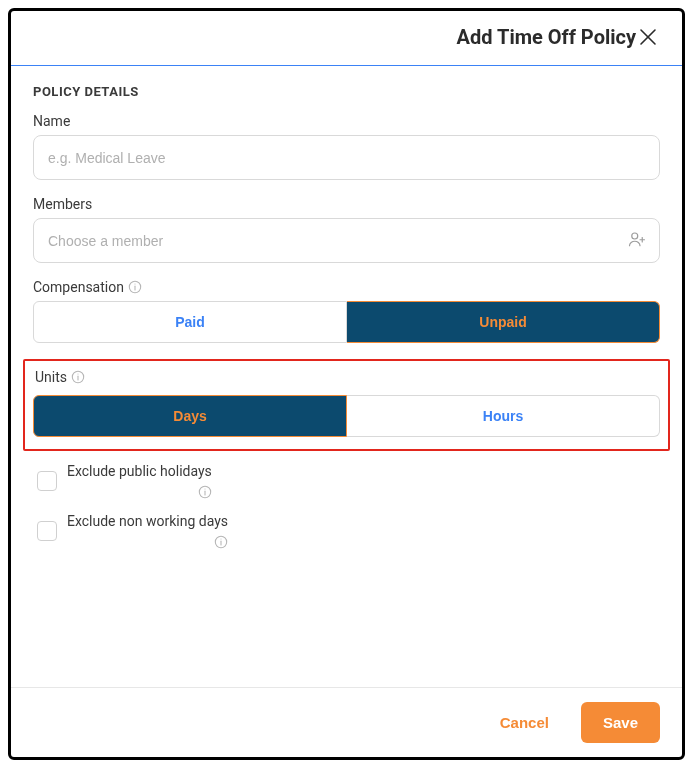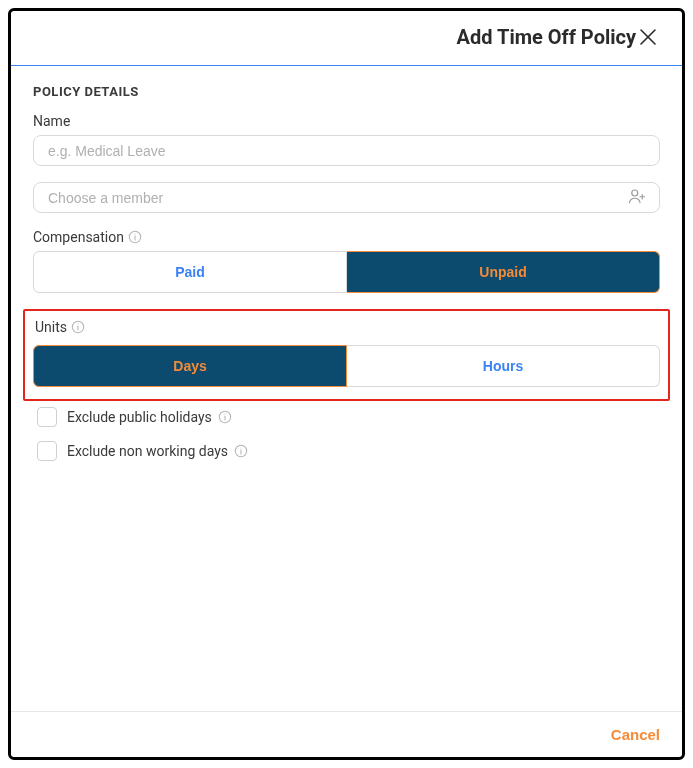--- a/index.html
+++ b/index.html
@@ -65,21 +65,21 @@
     .field-label {
       font-size: 14px;
       color: #3a3a3a;
       margin-bottom: 6px;
       display: flex;
       align-items: center;
       gap: 4px;
     }
     .text-input {
       width: 100%;
-      height: 31px;
+      height: 45px;
       border: 1px solid #d9d9d9;
       border-radius: 8px;
       padding: 0 14px;
       font-size: 14px;
       color: #333;
       margin-bottom: 16px;
       outline: none;
     }
     .text-input::placeholder {
       color: #b0b0b0;
@@ -129,21 +129,21 @@
       background: #0c4a6e;
       border-color: #f58b36;
       color: #f58b36;
     }
     .toggle-btn.selected + .toggle-btn {
       border-left: none;
     }
     .units-highlight {
       border: 2px solid #e2261d;
       padding: 8px 8px 12px 8px;
-      margin: -2px -10px 6px -10px;
+      margin: -2px -10px 12px -10px;
       border-radius: 2px;
     }
     .units-highlight .field-label {
       margin-bottom: 10px;
       margin-left: 2px;
     }
     .units-highlight .toggle-row {
       margin-bottom: 0;
     }
     .check-row {
@@ -159,22 +159,23 @@
       border: 1px solid #d0d0d0;
       border-radius: 4px;
       background: #fff;
       cursor: pointer;
       flex-shrink: 0;
     }
     .check-label {
       font-size: 14px;
       color: #3a3a3a;
       display: flex;
-      align-items: center;
+      align-items: flex-end;
       gap: 6px;
+      flex-direction: column;
     }
     .modal-footer {
       border-top: 1px solid #e7e7e7;
       padding: 14px 22px;
       display: flex;
       justify-content: flex-end;
       align-items: center;
       gap: 32px;
     }
     .cancel-btn {
@@ -211,20 +212,21 @@
     </button>
   </div>
 
   <div class="modal-body">
 
     <div class="section-heading">POLICY DETAILS</div>
 
     <div class="field-label">Name</div>
     <input class="text-input" type="text" placeholder="e.g. Medical Leave" style="">
 
+    <div class="field-label">Members</div>
     <div class="member-wrap">
       <input class="text-input" type="text" placeholder="Choose a member" style="">
       <span class="member-add-icon">
         <svg width="18" height="18" viewBox="0 0 24 24" fill="none" stroke="currentColor" stroke-width="1.6" stroke-linecap="round" stroke-linejoin="round">
           <circle cx="9" cy="8" r="4"></circle>
           <path d="M2 21c0-3.5 3.5-6 7-6s7 2.5 7 6"></path>
           <line x1="19" y1="10" x2="19" y2="16"></line>
           <line x1="16" y1="13" x2="22" y2="13"></line>
         </svg>
       </span>
@@ -287,15 +289,16 @@
             <circle cx="8" cy="4.6" r="0.6" fill="currentColor" stroke="none"></circle>
           </svg>
         </span>
       </div>
     </div>
 
   </div>
 
   <div class="modal-footer">
     <button class="cancel-btn">Cancel</button>
+    <button class="save-btn">Save</button>
   </div>
 
 </div>
 
 </body></html>

